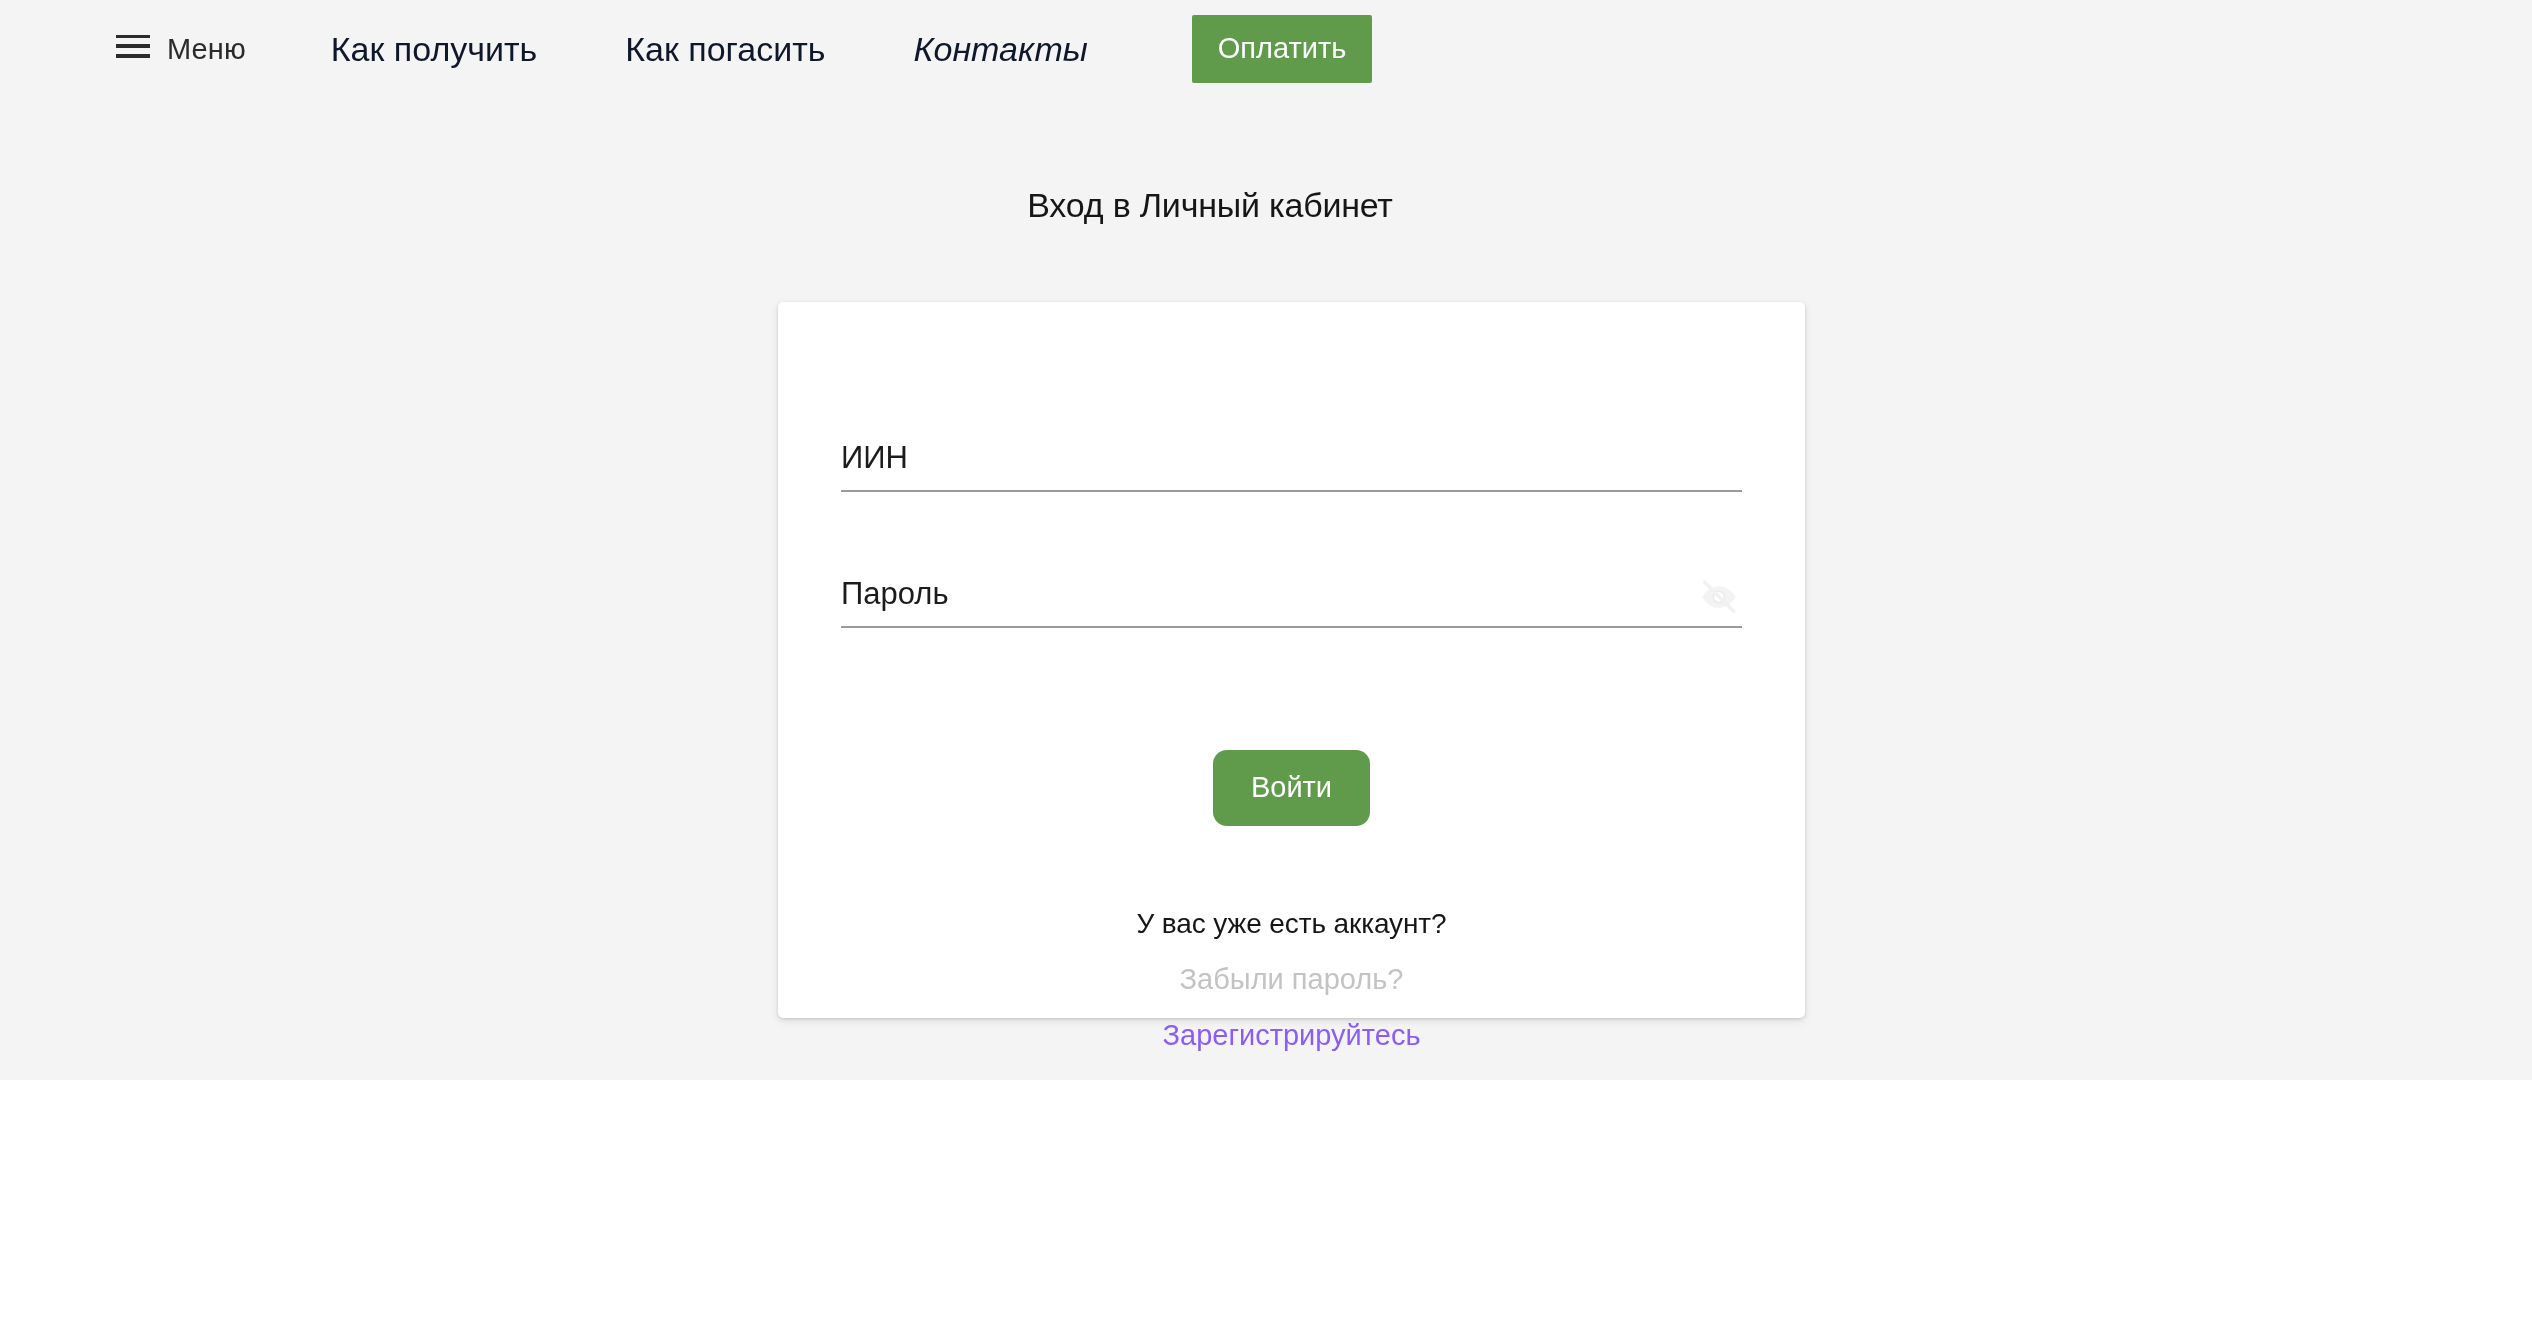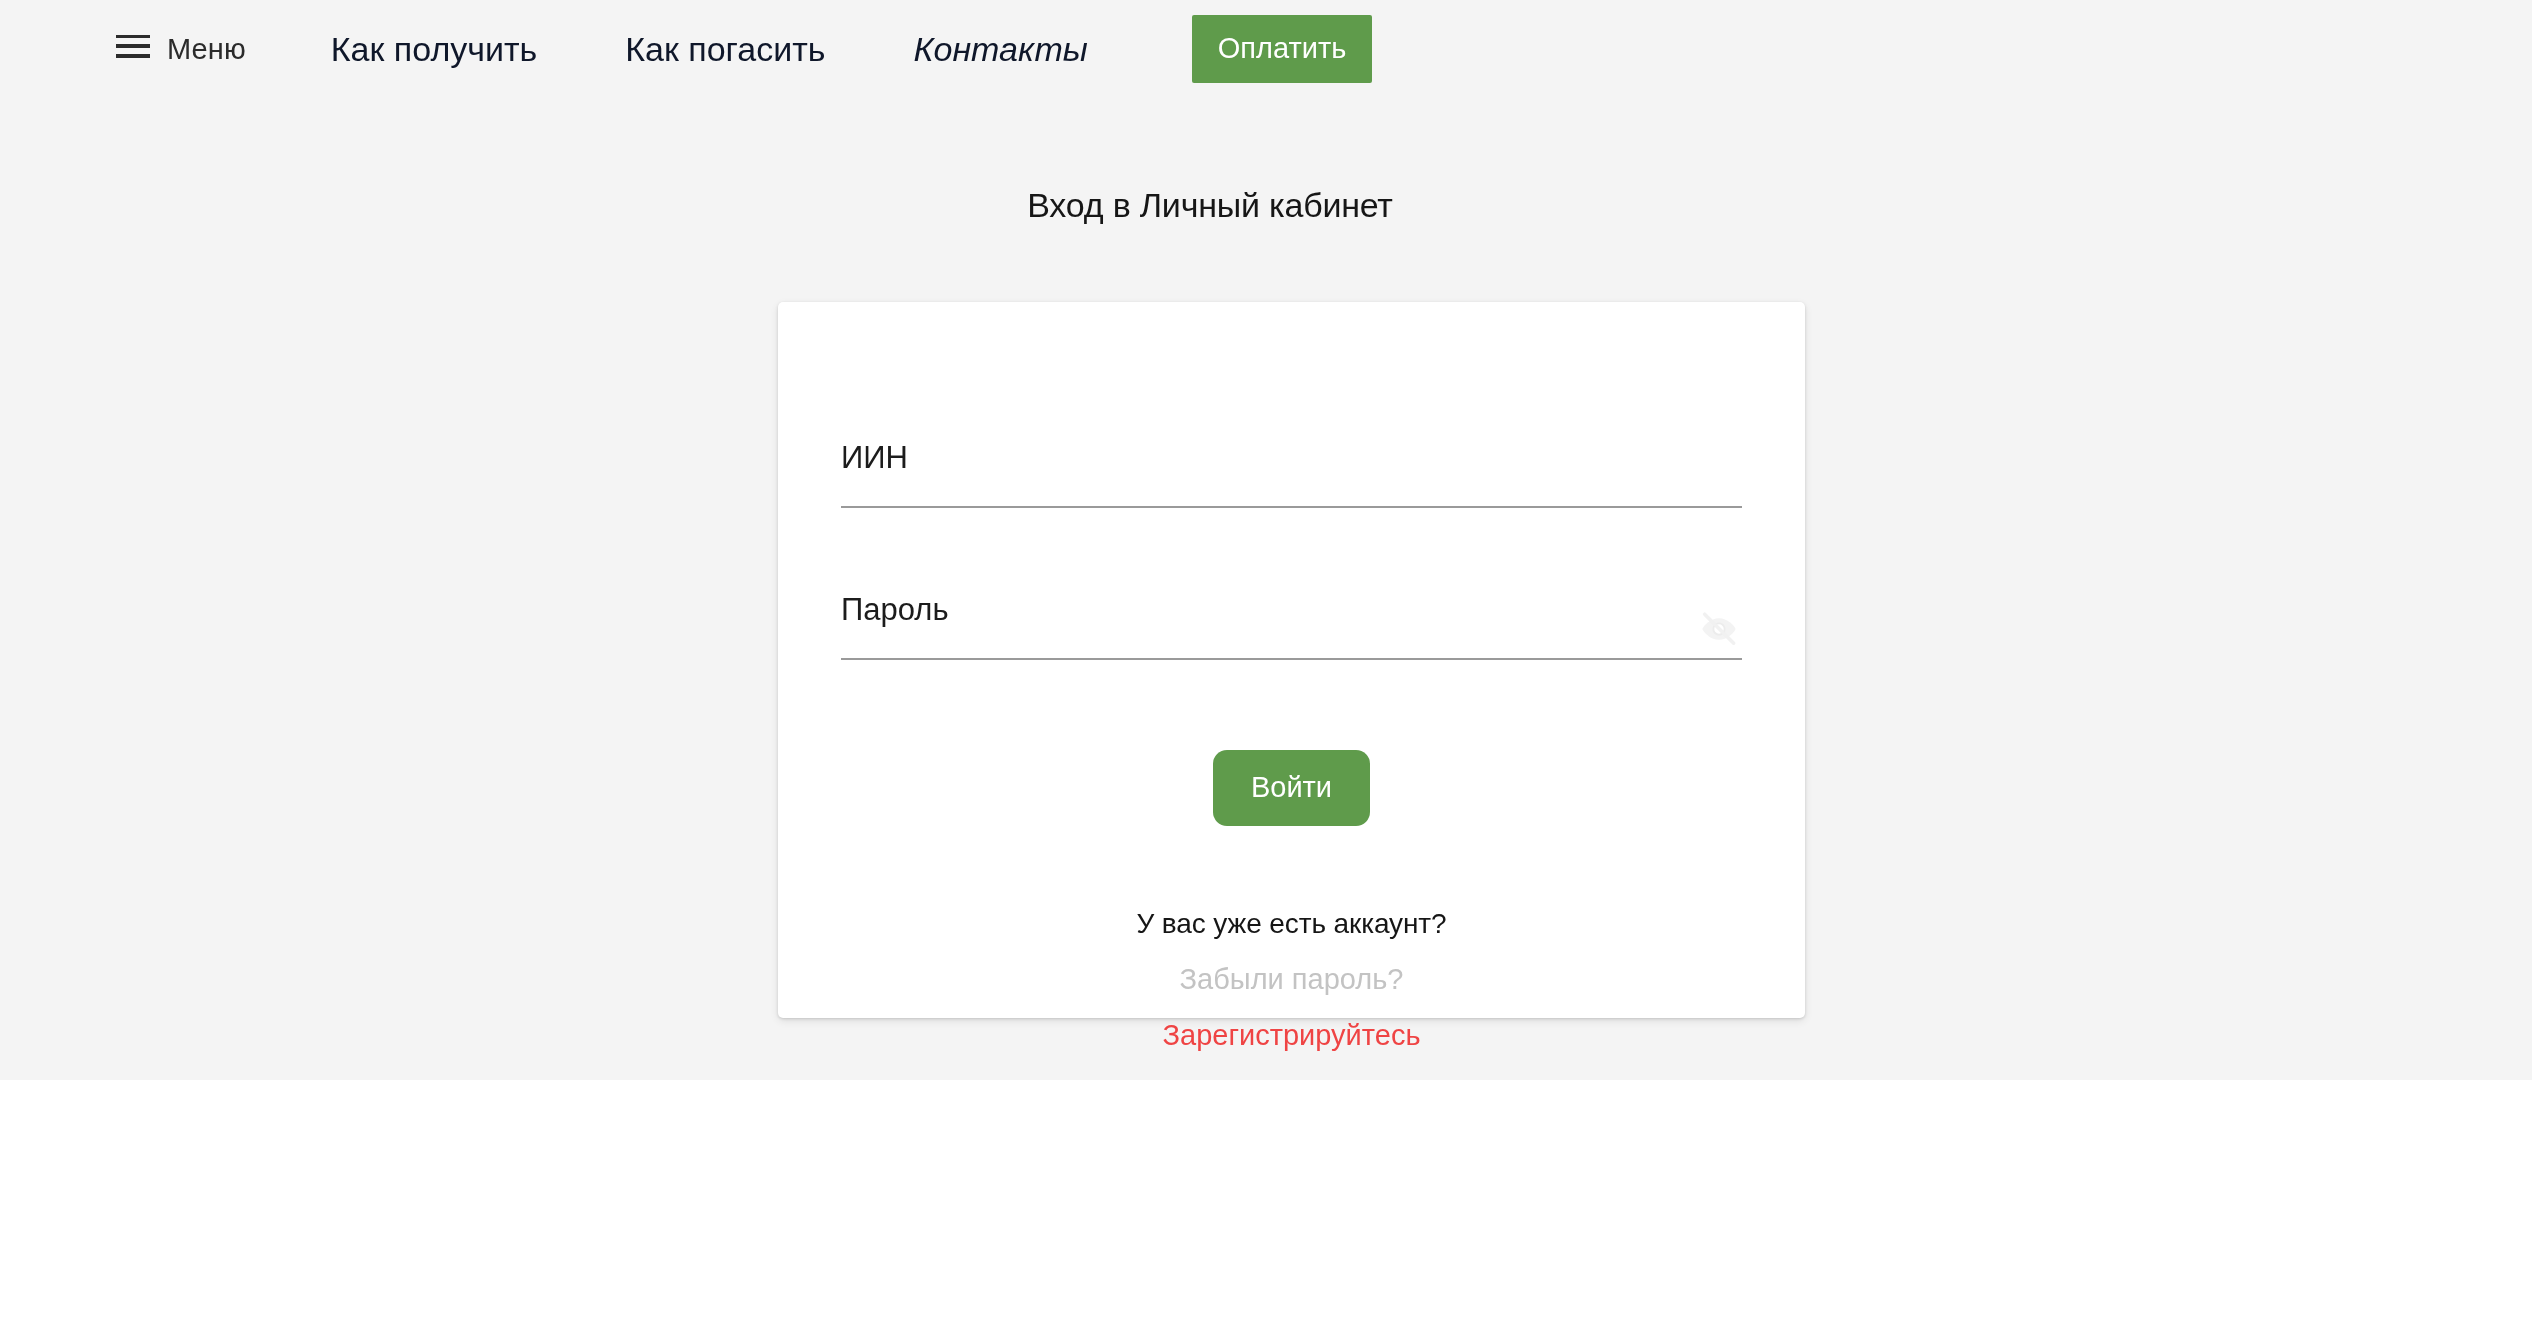--- a/index.html
+++ b/index.html
@@ -133,21 +133,21 @@
   .form-fields {
     position: absolute;
     left: 63px;
     top: 137px;
     width: 901px;
   }
 
   .field {
     position: relative;
     border-bottom: 2px solid #9a9a9a;
-    padding-bottom: 28px;
+    padding-bottom: 12px;
   }
   .field + .field { margin-top: 83px; }
 
   .field input {
     width: 100%;
     border: none;
     outline: none;
     background: transparent;
     font-family: inherit;
     font-size: 31px;
@@ -220,21 +220,21 @@
     color: #c3c3c3;
     line-height: 1;
     text-decoration: none;
     cursor: pointer;
   }
 
   .link-register {
     display: block;
     margin-top: 27px;
     font-size: 29px;
-    color: #ef4444;
+    color: #8b5cf6;
     line-height: 1;
     text-decoration: none;
     cursor: pointer;
   }
 
   
   .footer {
     position: absolute;
     left: 0;
     top: 1080px;

